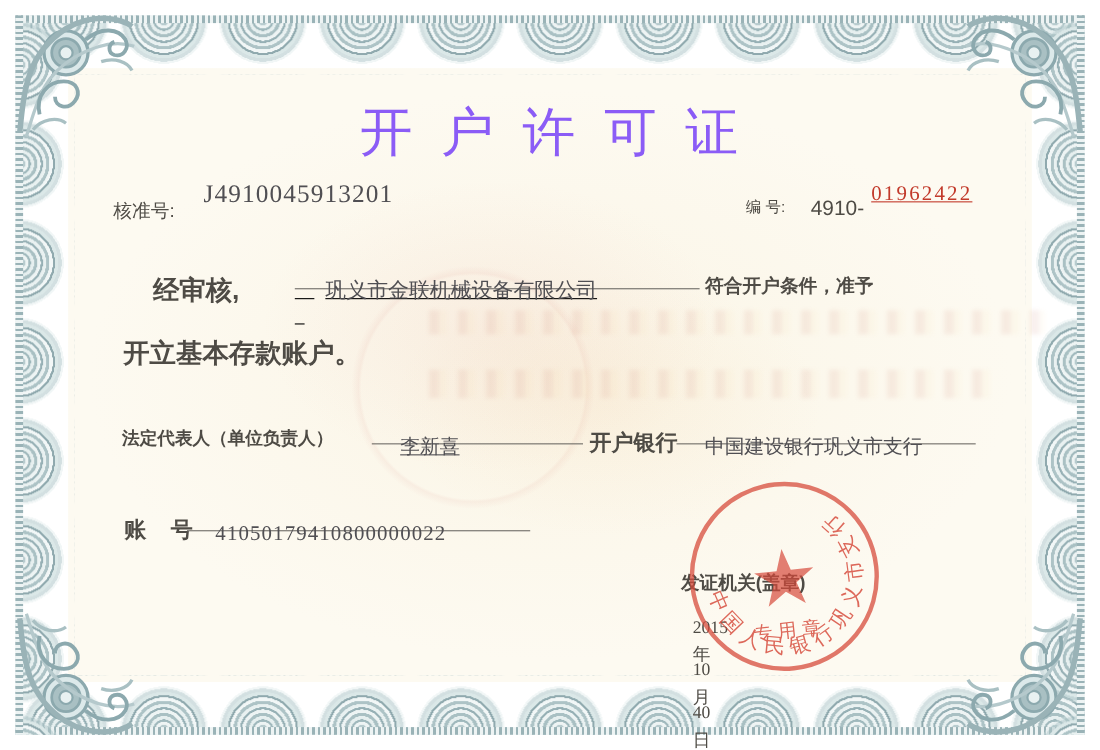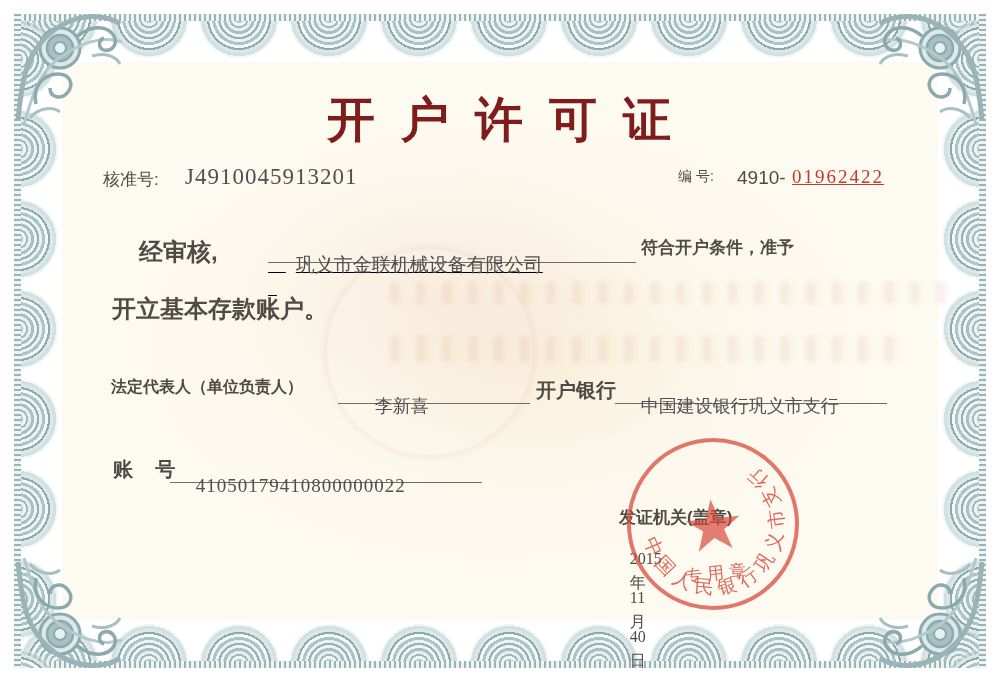--- a/index.html
+++ b/index.html
@@ -51,24 +51,24 @@
       radial-gradient(ellipse 300px 190px at 44% 42%,rgba(228,156,146,0.10),transparent 70%),
       radial-gradient(ellipse 280px 170px at 56% 55%,rgba(238,186,122,0.09),transparent 70%),
       radial-gradient(circle 130px at 42% 52%,transparent 78%,rgba(220,150,140,0.10) 80%,transparent 85%),
       radial-gradient(ellipse 420px 260px at 50% 50%,rgba(250,244,228,0.9),rgba(253,250,241,0.2));
   }
   .ghost-band{position:absolute;filter:blur(2px);opacity:0.20;pointer-events:none;
     background:repeating-linear-gradient(90deg,rgba(200,120,100,0.55) 0 9px,rgba(240,200,120,0.25) 9px 16px,rgba(210,140,110,0.0) 16px 26px);}
   
   .abs{position:absolute;white-space:pre;}
   .title{
-    font-family:"Liberation Serif","DejaVu Serif",serif;font-weight:bold;
-    font-size:48px;letter-spacing:26px;color:#7f1d1d;
+    font-family:"Liberation Serif","DejaVu Serif",serif;font-weight:normal;
+    font-size:48px;letter-spacing:26px;color:#8b5cf6;
   }
-  .label{color:#4e4b45;}
+  .label{color:#4e4b45;margin-top:12px;}
   .value{font-family:"Liberation Serif","DejaVu Serif",serif;color:#504f53;}
   .red{color:#c23a2b;font-family:"Liberation Serif","DejaVu Serif",serif;letter-spacing:2px;text-decoration:underline;}
   .uline{border-bottom:1.6px solid #6e6c66;display:inline-block;}
   .num{font-family:"Liberation Serif","DejaVu Serif",serif;position:relative;top:-5px;}
   .stamp-wrap{position:absolute;left:622px;top:433px;width:182px;height:182px;
     opacity:0.82;transform:rotate(-6deg);pointer-events:none;}
 </style>
 </head>
 <body>
 
@@ -148,37 +148,37 @@
   <span class="abs label" style="left:139px;top:236px;font-size:24px;font-weight:bold;">经审核,</span>
   <span class="abs uline" style="left:268px;top:232px;width:368px;height:30px;text-decoration:underline;">
     <span class="value" style="font-size:19px;margin-left:10px;line-height:30px;">巩义市金联机械设备有限公司</span>
   </span>
   <span class="abs label" style="left:641px;top:236px;font-size:17px;font-weight:bold;">符合开户条件，准予</span>
 
   <span class="abs label" style="left:112px;top:293px;font-size:24px;font-weight:bold;">开立基本存款账户。</span>
 
   <span class="abs label" style="left:111px;top:377px;font-size:16px;font-weight:bold;">法定代表人（单位负责人）</span>
   <span class="abs uline" style="left:338px;top:374px;width:192px;height:29px;">
-    <span class="value" style="font-size:18px;margin-left:19px;line-height:29px;">李新喜</span>
+    <span class="value" style="font-size:18px;margin-left:8px;line-height:29px;text-decoration:underline;">李新喜</span>
   </span>
   <span class="abs label" style="left:536px;top:377px;font-size:20px;font-weight:bold;">开户银行</span>
   <span class="abs uline" style="left:615px;top:374px;width:272px;height:29px;">
     <span class="value" style="font-size:18px;margin-left:8px;line-height:29px;">中国建设银行巩义市支行</span>
   </span>
 
   <span class="abs label" style="left:113px;top:456px;font-size:20px;font-weight:bold;">账    号</span>
   <span class="abs uline" style="left:170px;top:453px;width:312px;height:29px;">
     <span class="value" style="font-size:19px;margin-left:8px;line-height:29px;letter-spacing:1px;">41050179410800000022</span>
   </span>
 
   <span class="abs label" style="left:619px;top:506px;font-size:17px;font-weight:bold;">发证机关(盖章)</span>
   <span class="abs label" style="left:612px;top:537px;font-size:16px;">
     <span class="num">2015</span>
     <span>年</span>
-    <span class="num">11</span>
+    <span class="num">10</span>
     <span>月</span>
     <span class="num">40</span>
     <span>日</span>
   </span>
 
   <div class="stamp-wrap">
     <svg width="182" height="182" viewBox="0 0 182 182">
       <defs>
         <path id="ringPath" d="M 91 21 A 70 70 0 1 0 91.01 21"></path>
       </defs>

